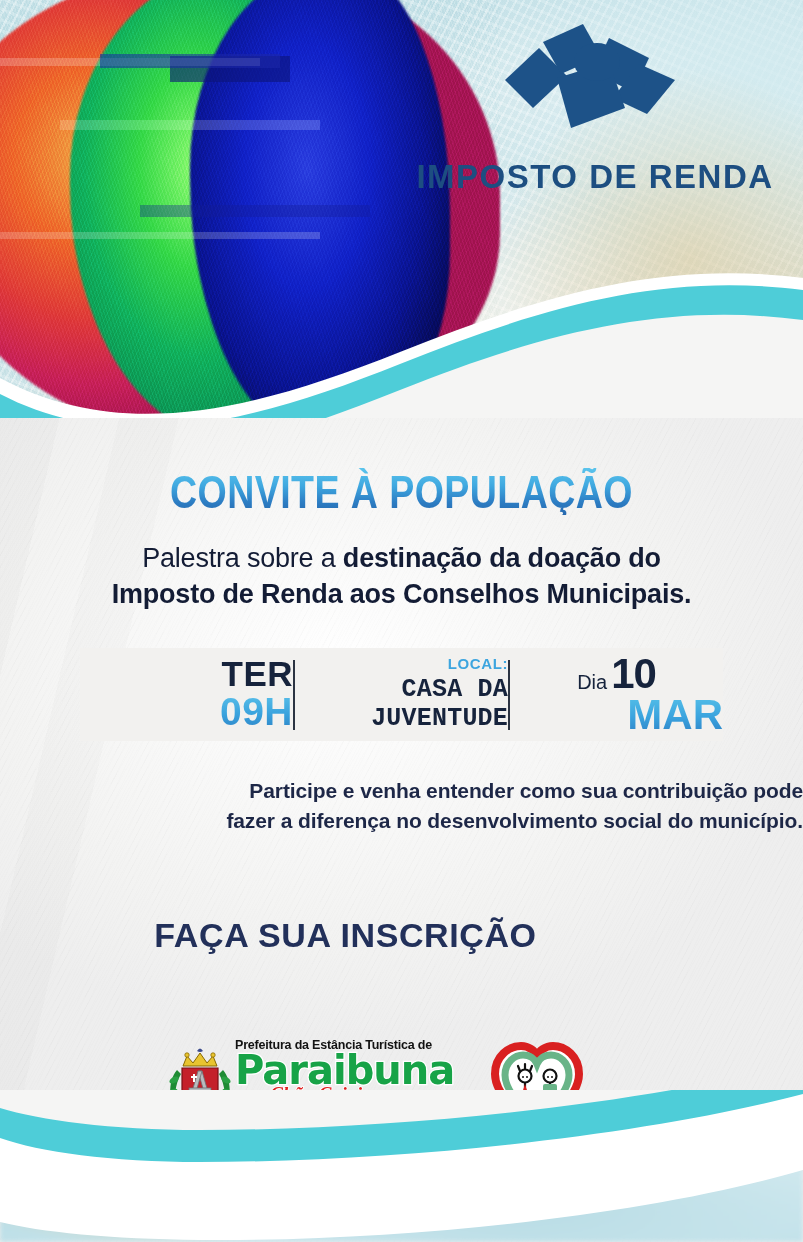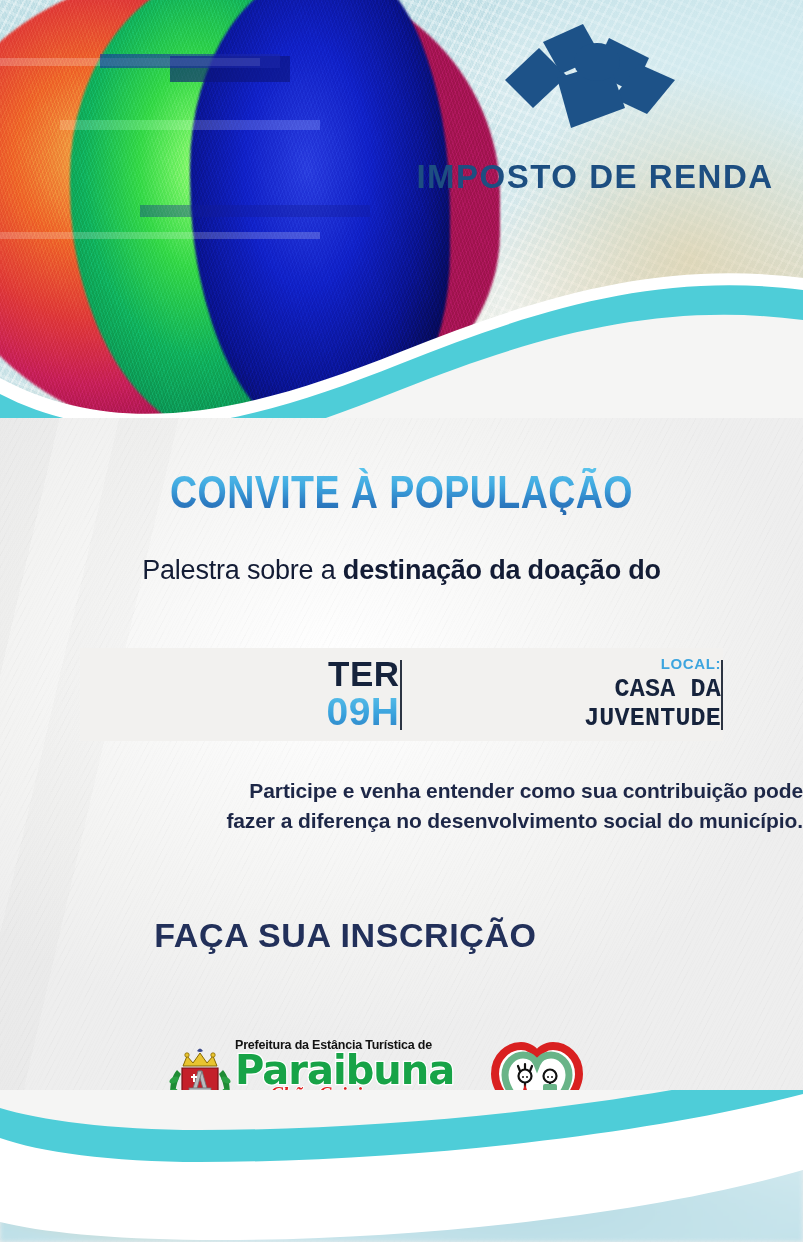--- a/index.html
+++ b/index.html
@@ -121,21 +121,21 @@
     letter-spacing:.5px;
     transform:scaleX(.80);
     background:linear-gradient(180deg,#5bc4ec 0%,#3fa8e0 38%,#2d7ec4 72%,#2668ae 100%);
     -webkit-background-clip:text;
     background-clip:text;
     color:transparent;
     -webkit-text-fill-color:transparent;
   }
 
   .subhead {
-    margin-top:38px;
+    margin-top:26px;
     text-align:center;
     font-family:"Liberation Sans", sans-serif;
     font-size:27px;
     line-height:1.33;
     color:#131c35;
     letter-spacing:-.2px;
   }
   .subhead b { font-weight:bold; }
   .subhead .line2 { font-weight:bold; display:block; }
 
@@ -276,34 +276,42 @@
 
   <div class="body-bg"></div>
   <div class="body-texture"></div>
 
   <div class="content">
 
     <div class="headline">CONVITE À POPULAÇÃO</div>
 
     <div class="subhead">
       <span>Palestra sobre a </span><b>destinação da doação do</b>
+      <span class="line2">Imposto de Renda aos Conselhos Municipais.</span>
     </div>
 
     <div class="info-bar">
       <div class="info-cell">
         <div class="ter">TER</div>
         <div class="hora">09H</div>
       </div>
       <div class="sep"></div>
       <div class="info-cell">
         <div class="local-label">LOCAL:</div>
         <div class="local-a">CASA DA</div>
         <div class="local-b">JUVENTUDE</div>
       </div>
       <div class="sep"></div>
+      <div class="info-cell">
+        <div class="dia-row">
+          <span class="dia-word">Dia</span>
+          <span class="dia-num">10</span>
+        </div>
+        <div class="mes">MAR</div>
+      </div>
     </div>
 
     <div class="paragraph">
       <div>Participe e venha entender como sua contribuição pode</div>
       <div>fazer a diferença no desenvolvimento social do município.</div>
     </div>
 
     <div class="cta">FAÇA SUA INSCRIÇÃO</div>
 
     <div class="logos">

